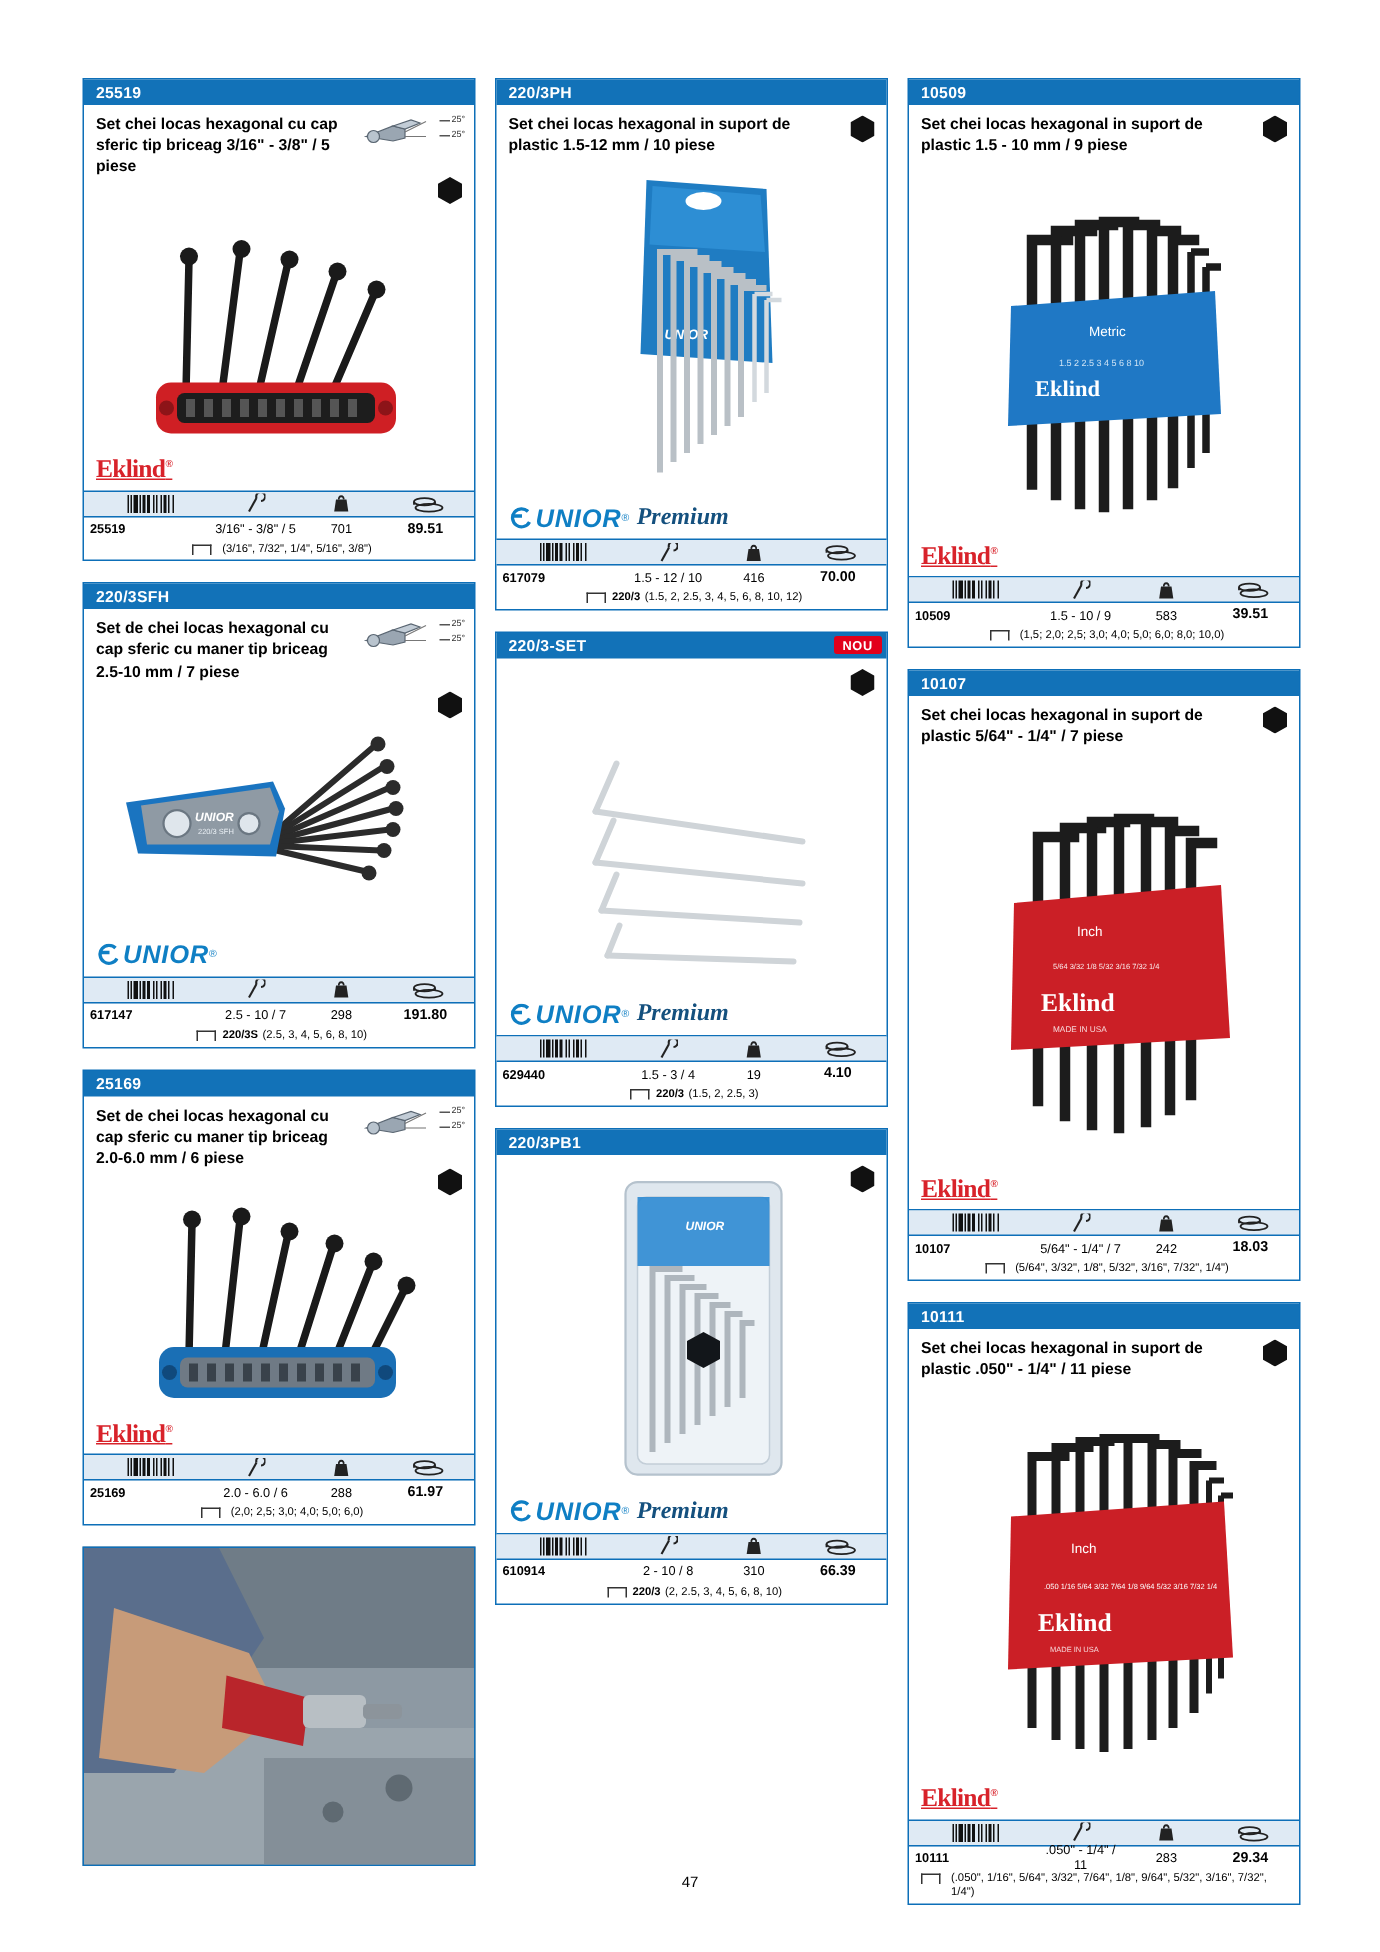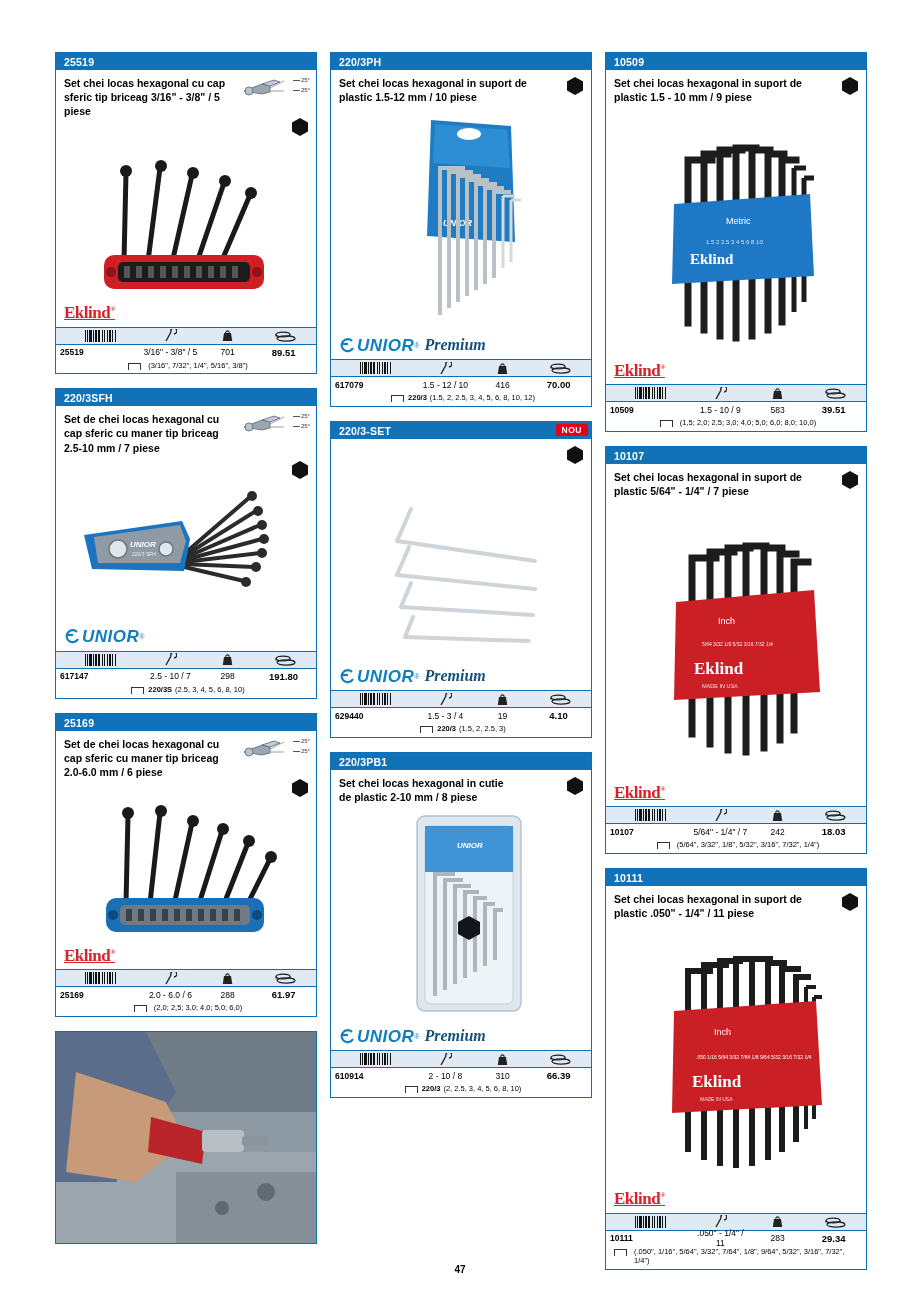--- a/index.html
+++ b/index.html
@@ -184,24 +184,24 @@
     margin-right:4px;
     margin-top:2px;
     flex:none;
   }
   .note-code { font-weight:bold; margin-right:3px; }
   .note-center { justify-content:center; }
 
   .pagenum {
     position:absolute;
     left:0; right:0;
-    bottom:26px;
+    bottom:40px;
     text-align:center;
     font-size:10px;
-    font-weight:bold;
+    font-weight:normal;
     margin-top:32px;
   }
 
   
   .photo {
     border:1px solid #0d6fb8;
     height:213px;
     position:relative;
     overflow:hidden;
     background:#8e99a4;
@@ -788,21 +788,20 @@
           <span>(1.5, 2, 2.5, 3)</span>
         </div>
       </div>
     </div>
 
     <div class="card">
       <div class="card-head">
         <span>220/3PB1</span>
       </div>
       <div class="card-body">
-        <div class="title">Set chei locas hexagonal in cutie de plastic 2-10 mm / 8 piese</div>
         <div class="hex" style="top:7px;">
           <svg width="16" height="18" viewBox="0 0 16 18">
               <polygon points="8,0 16,4.5 16,13.5 8,18 0,13.5 0,4.5" fill="#111"></polygon>
             </svg>
         </div>
 
         <div class="prodimg" style="height:216px;">
           <svg width="246" height="216" viewBox="0 0 246 216">
 
             <rect x="78" y="8" width="104" height="195" rx="8" fill="#dfe7ee" stroke="#b5c2cd" stroke-width="1.5"></rect>

